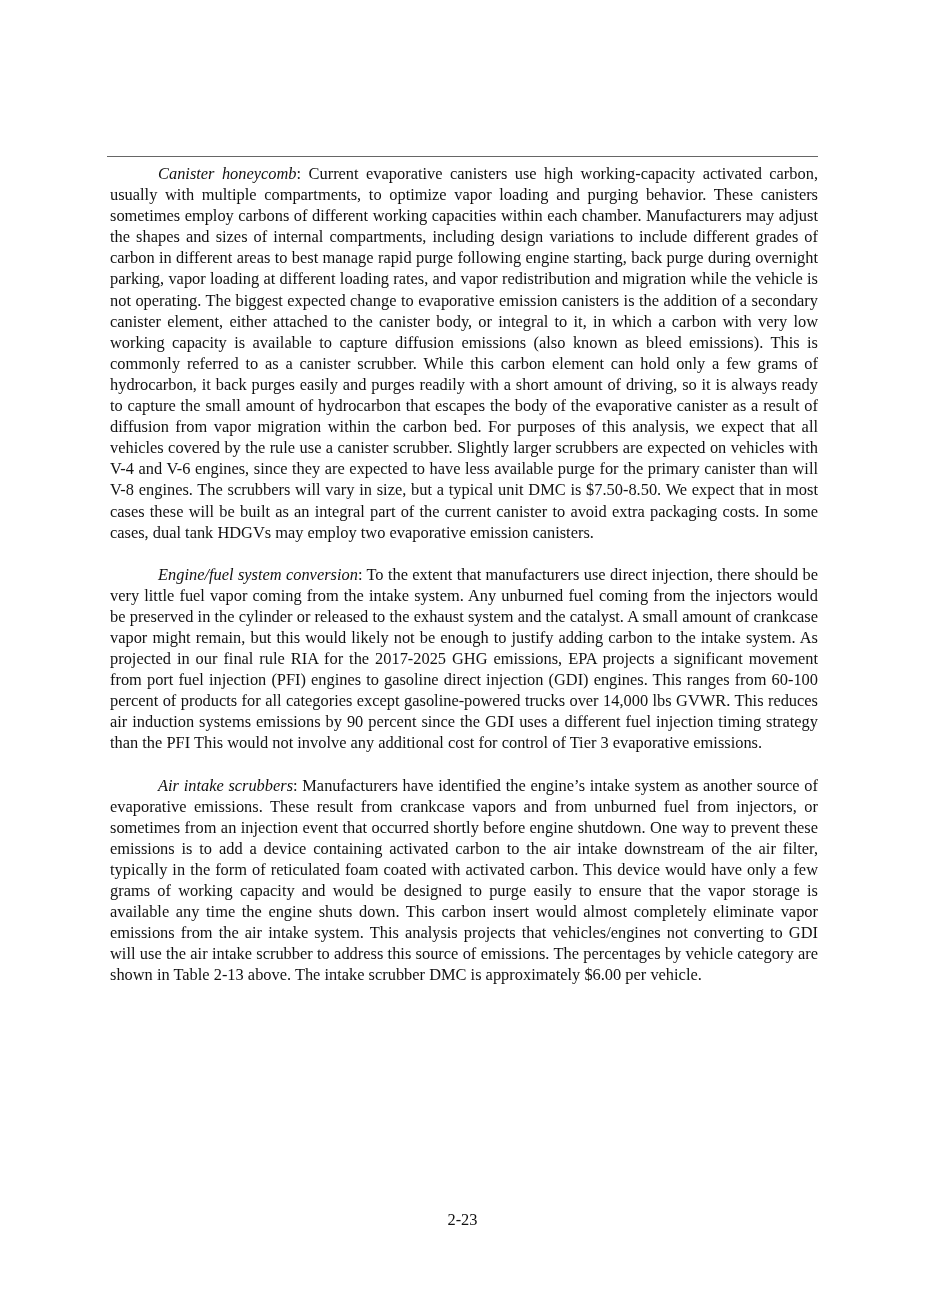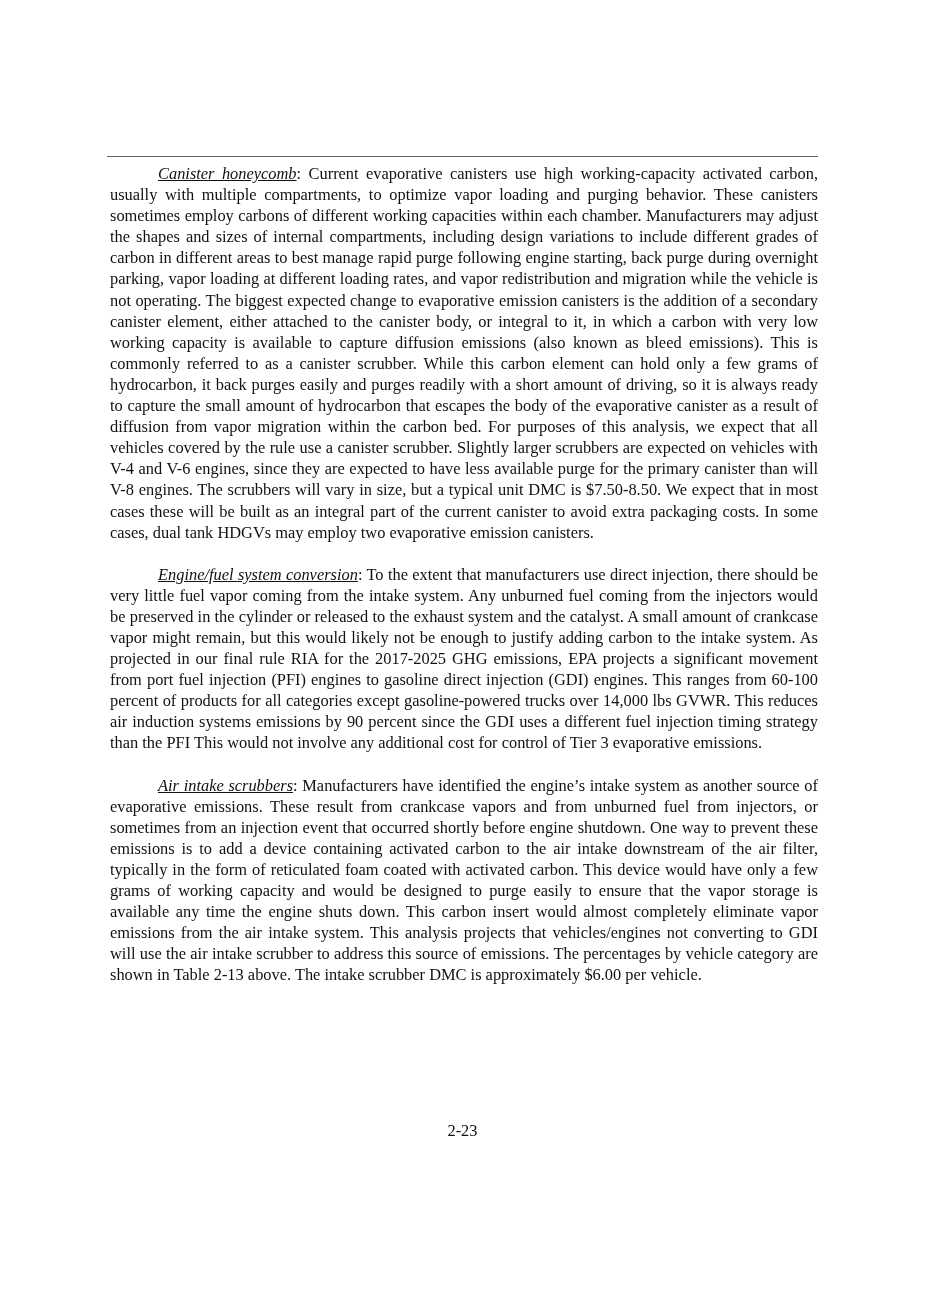--- a/index.html
+++ b/index.html
@@ -37,25 +37,24 @@
   .content p {
     margin: 0 0 21px 0;
     text-indent: 48px;
   }
   .content p:last-child {
     margin-bottom: 0;
     margin-top: 16px;
   }
   .para-lead {
     font-style: italic;
-    text-decoration: underline;
   }
   .footer {
     position: absolute;
-    top: 1120px;
+    top: 1209px;
     left: 0;
     width: 100%;
     text-align: center;
     font-size: 16.4px;
     line-height: 21px;
   }
 </style>
 </head>
 <body>
 

